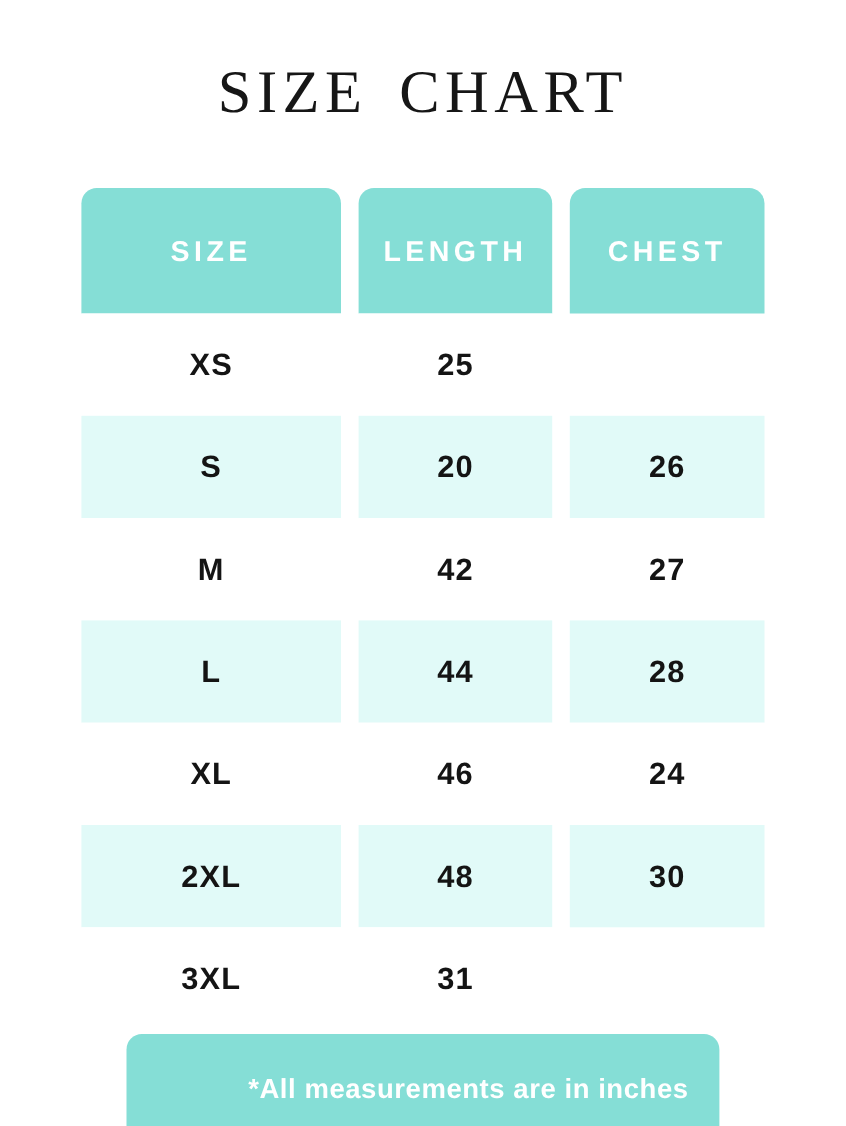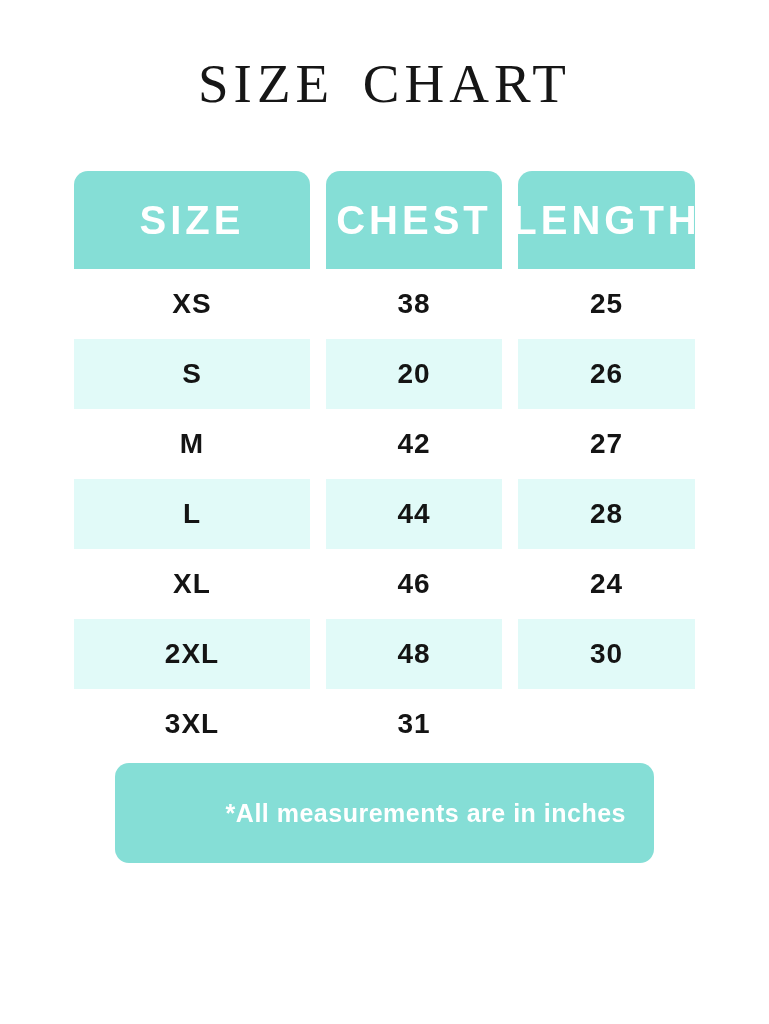--- a/index.html
+++ b/index.html
@@ -29,33 +29,33 @@
   .size-table {
     width: 621px;
     margin: 56px auto 0 auto;
   }
   .grid {
     display: grid;
     grid-template-columns: 236px 176px 177px;
     column-gap: 16px;
   }
   .header-cell {
-    height: 98px;
+    height: 114px;
     background: var(--accent);
     border-radius: 14px 14px 0 0;
     display: flex;
     align-items: center;
     justify-content: center;
     color: var(--header-text);
-    font-size: 40px;
+    font-size: 26px;
     font-weight: 700;
     letter-spacing: 4px;
   }
   .cell {
-    height: 70px;
+    height: 93px;
     display: flex;
     align-items: center;
     justify-content: center;
     color: var(--text);
     font-size: 28px;
     font-weight: 700;
     letter-spacing: 1px;
     background: #ffffff;
   }
   .row.alt .cell { background: var(--row-tint); }
@@ -76,27 +76,26 @@
   }
 </style>
 </head>
 <body>
 
 <h1 class="page-title">SIZE CHART</h1>
 
 <div class="size-table">
   <div class="grid">
     <div class="header-cell">SIZE</div>
+    <div class="header-cell">LENGTH</div>
     <div class="header-cell">CHEST</div>
-    <div class="header-cell">LENGTH</div>
   </div>
   <div>
       <div class="grid row">
         <div class="cell">XS</div>
-        <div class="cell">38</div>
         <div class="cell">25</div>
       </div>
       <div class="grid row alt">
         <div class="cell">S</div>
         <div class="cell">20</div>
         <div class="cell">26</div>
       </div>
       <div class="grid row">
         <div class="cell">M</div>
         <div class="cell">42</div>

